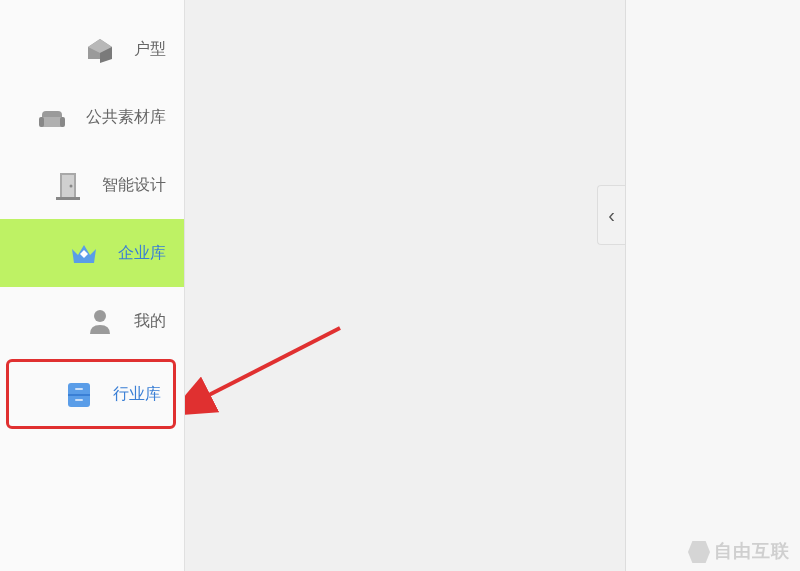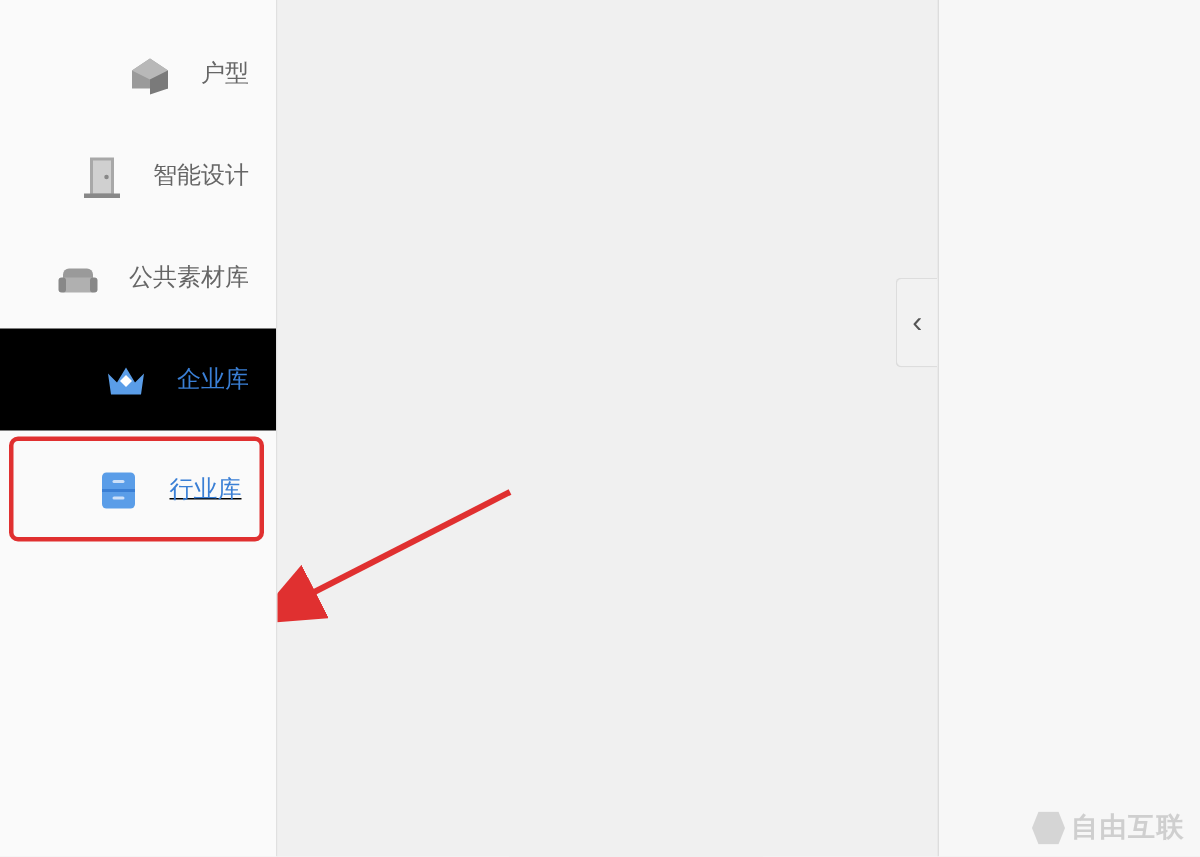--- a/index.html
+++ b/index.html
@@ -28,32 +28,31 @@
       padding: 18px 18px;
       cursor: pointer;
       gap: 18px;
       justify-content: flex-end;
     }
     .sidebar-item-label {
       font-size: 16px;
       color: #666;
     }
     .sidebar-item.selected {
-      background: #000000;
+      background: #bef264;
     }
     .sidebar-item.selected .sidebar-item-label {
       color: #3a7fd5;
       font-weight: 500;
     }
     .sidebar-item.highlighted {
       border: 3px solid #e03030;
       border-radius: 6px;
       margin: 4px 8px 0 6px;
       padding: 16px 12px;
-      text-decoration: underline;
     }
     .sidebar-item.highlighted .sidebar-item-label {
       color: #3a7fd5;
     }
     .icon {
       width: 32px;
       height: 32px;
       display: flex;
       align-items: center;
       justify-content: center;
@@ -130,51 +129,60 @@
         <path d="M4 14 L16 6 L28 14 L16 20 Z" fill="#b8b8b8"></path>
         <path d="M16 20 L28 14 L28 26 L16 30 Z" fill="#7a7a7a"></path>
       </svg>
     </span>
     <span class="sidebar-item-label">户型</span>
   </div>
 
   <div class="sidebar-item">
     <span class="icon">
       <svg width="32" height="32" viewBox="0 0 32 32">
+        <rect x="6" y="10" width="20" height="10" rx="4" fill="#9a9a9a"></rect>
+        <rect x="4" y="16" width="24" height="10" rx="3" fill="#b0b0b0"></rect>
+        <rect x="3" y="16" width="5" height="10" rx="2" fill="#888"></rect>
+        <rect x="24" y="16" width="5" height="10" rx="2" fill="#888"></rect>
+      </svg>
+    </span>
+    <span class="sidebar-item-label">公共素材库</span>
+  </div>
+
+  <div class="sidebar-item">
+    <span class="icon">
+      <svg width="32" height="32" viewBox="0 0 32 32">
         <rect x="8" y="4" width="16" height="26" fill="#a8a8a8"></rect>
         <rect x="10" y="6" width="12" height="22" fill="#d0d0d0"></rect>
         <circle cx="19" cy="17" r="1.5" fill="#888"></circle>
         <rect x="4" y="28" width="24" height="3" fill="#888"></rect>
       </svg>
     </span>
     <span class="sidebar-item-label">智能设计</span>
   </div>
 
-  <div class="sidebar-item">
-    <span class="icon">
-      <svg width="32" height="32" viewBox="0 0 32 32">
-        <rect x="6" y="10" width="20" height="10" rx="4" fill="#9a9a9a"></rect>
-        <rect x="4" y="16" width="24" height="10" rx="3" fill="#b0b0b0"></rect>
-        <rect x="3" y="16" width="5" height="10" rx="2" fill="#888"></rect>
-        <rect x="24" y="16" width="5" height="10" rx="2" fill="#888"></rect>
-      </svg>
-    </span>
-    <span class="sidebar-item-label">公共素材库</span>
-  </div>
-
   <div class="sidebar-item selected">
     <span class="icon">
       <svg width="34" height="34" viewBox="0 0 32 32">
         <path d="M4 12 L10 18 L16 8 L22 18 L28 12 L26 26 L6 26 Z" fill="#5a9de8"></path>
         <path d="M12 17 L16 13 L20 17 L16 21 Z" fill="#fff"></path>
       </svg>
     </span>
     <span class="sidebar-item-label">企业库</span>
   </div>
 
+  <div class="sidebar-item">
+    <span class="icon">
+      <svg width="32" height="32" viewBox="0 0 32 32">
+        <circle cx="16" cy="11" r="6" fill="#9a9a9a"></circle>
+        <path d="M6 29 Q6 20 16 20 Q26 20 26 29 Z" fill="#9a9a9a"></path>
+      </svg>
+    </span>
+    <span class="sidebar-item-label">我的</span>
+  </div>
 
   <div class="sidebar-item highlighted">
     <span class="icon">
       <svg width="32" height="32" viewBox="0 0 32 32">
         <rect x="5" y="5" width="22" height="24" rx="3" fill="#5a9de8"></rect>
         <rect x="5" y="16" width="22" height="2" fill="#3a7fd5"></rect>
         <rect x="12" y="10" width="8" height="2" rx="1" fill="#cde0f8"></rect>
         <rect x="12" y="21" width="8" height="2" rx="1" fill="#cde0f8"></rect>
       </svg>
     </span>

